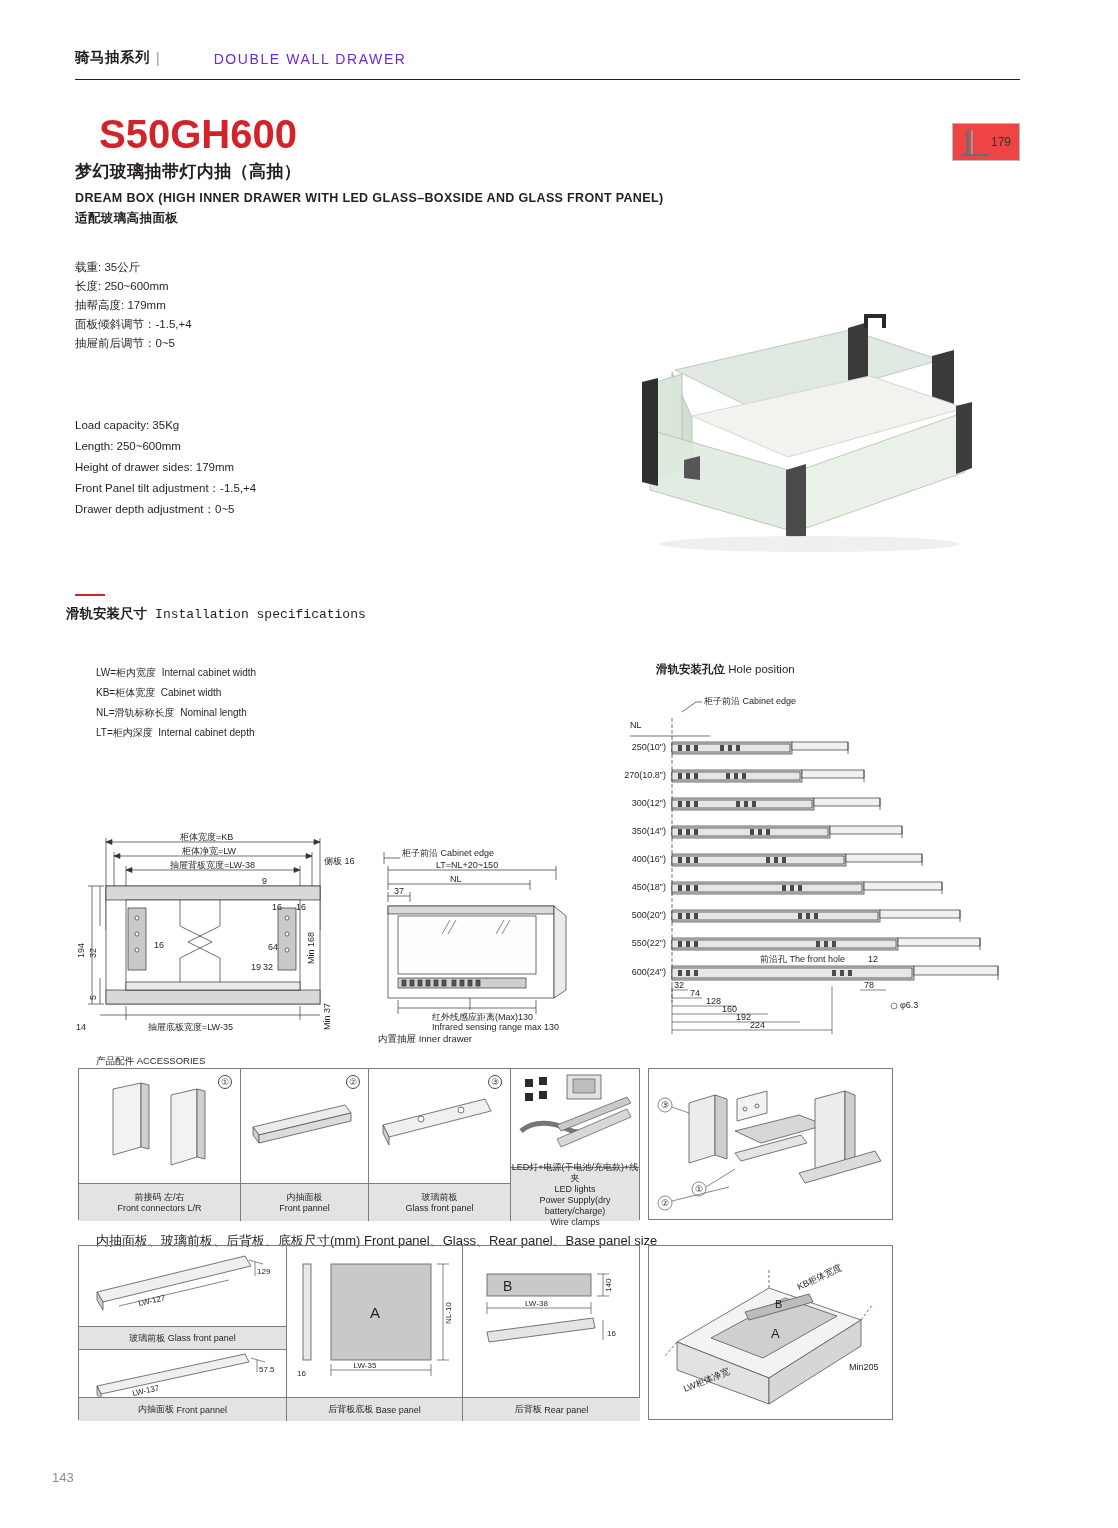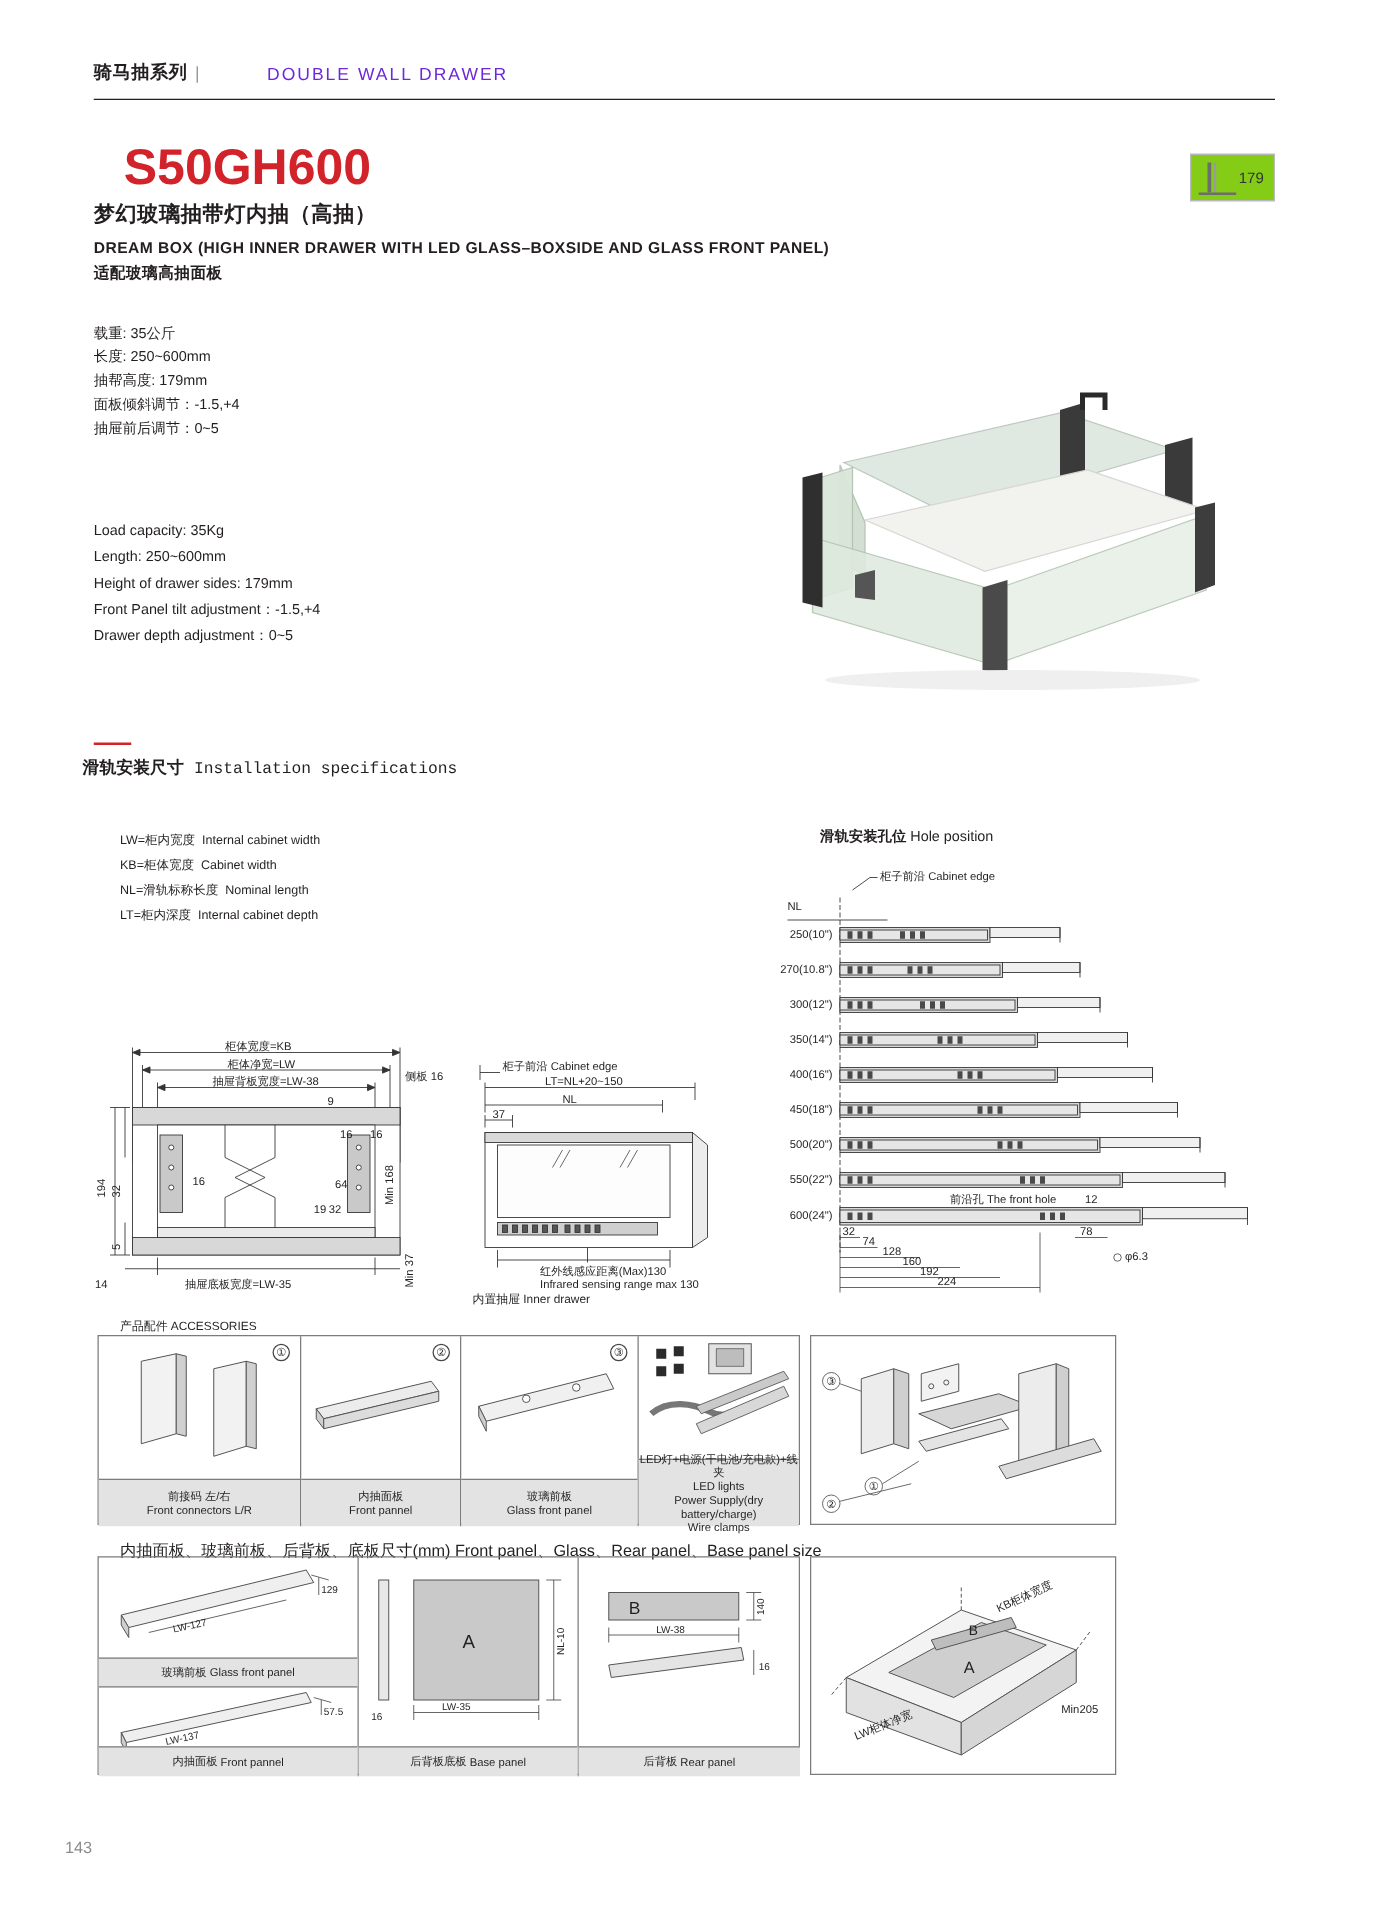--- a/index.html
+++ b/index.html
@@ -41,21 +41,21 @@
     font-size:12.5px; font-weight:bold; letter-spacing:.35px;
   }
   .title-cn2 {
     position:absolute; left:75px; top:210px;
     font-size:12.5px; font-weight:bold; letter-spacing:.4px;
   }
 
   
   .badge {
     position:absolute; left:952px; top:123px; width:68px; height:38px;
-    border:1px solid #b9b9b9; background:#84cc16;
+    border:1px solid #b9b9b9; background:#ef4444;
     display:flex; align-items:center; justify-content:flex-start;
   }
   .badge .glyph { position:relative; width:34px; height:30px; margin-left:4px; }
   .badge .glyph .v1 { position:absolute; left:9px; top:3px; width:3px; height:24px; background:#6d6d6d; }
   .badge .glyph .v2 { position:absolute; left:14px; top:3px; width:2px; height:24px; background:#9a9a9a; }
   .badge .glyph .hb { position:absolute; left:2px; top:27px; width:30px; height:2px; background:#6d6d6d; }
   .badge .num { font-size:12px; color:#333; }
 
   
   .spec-cn { position:absolute; left:75px; top:258px; font-size:11.5px; line-height:19px; }

